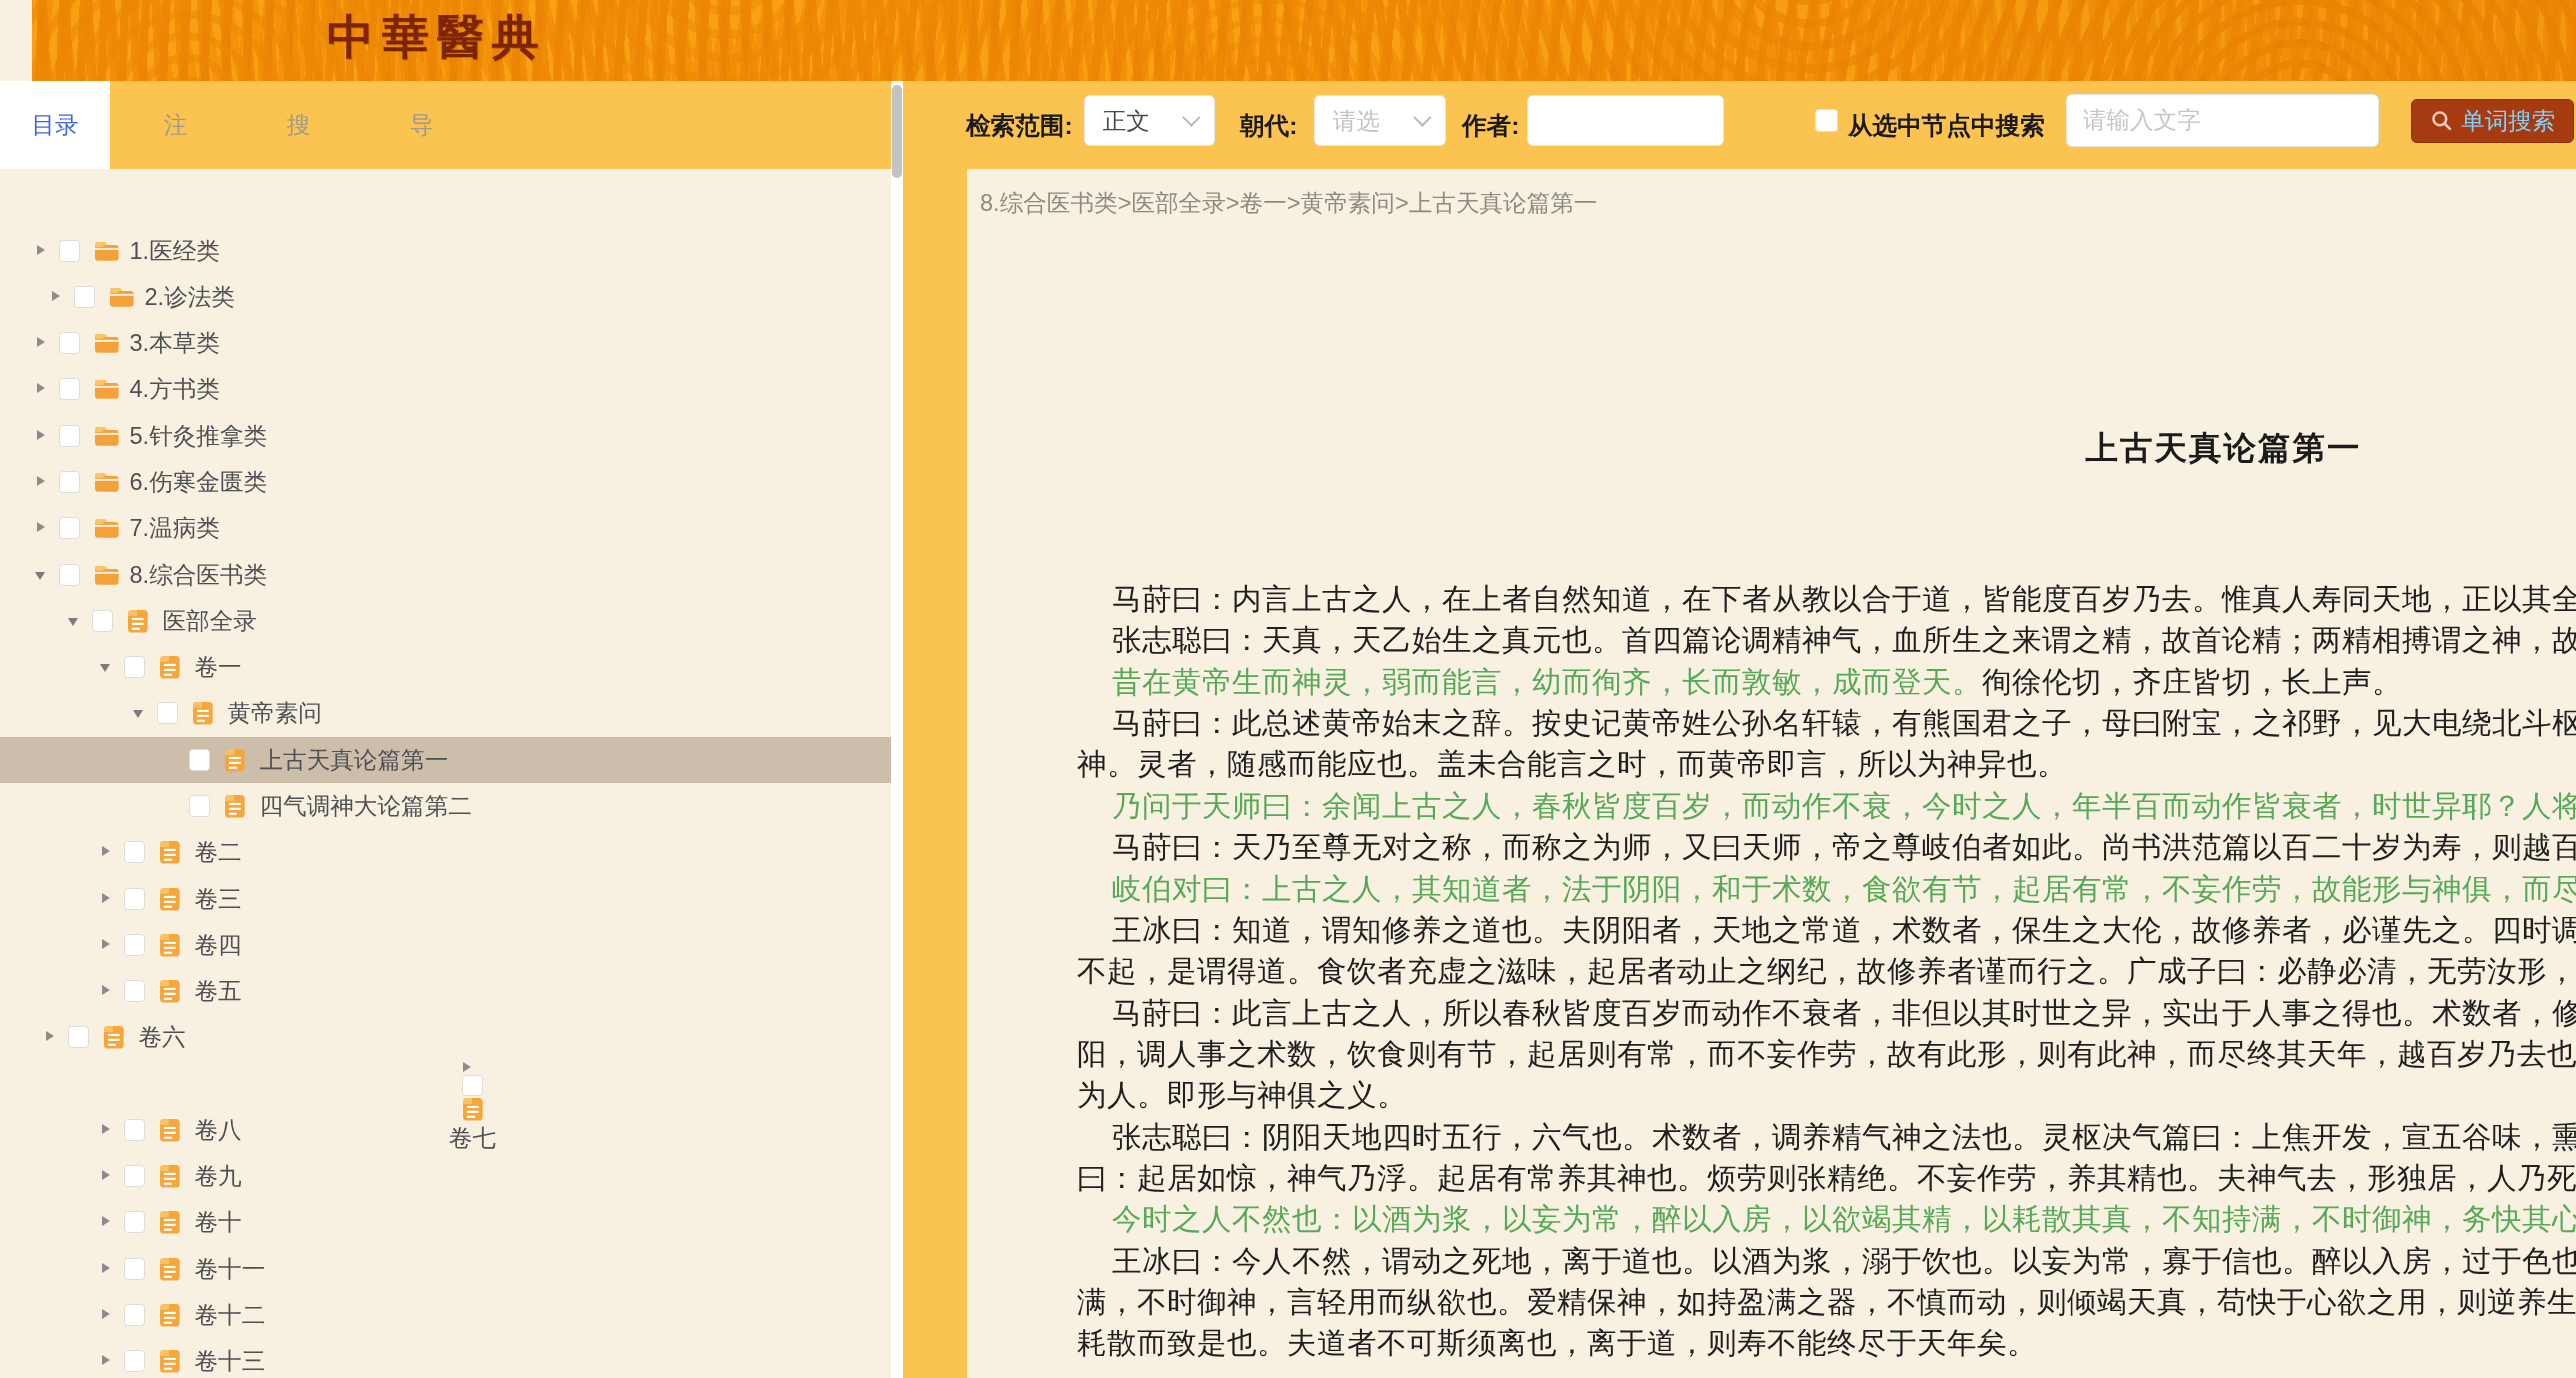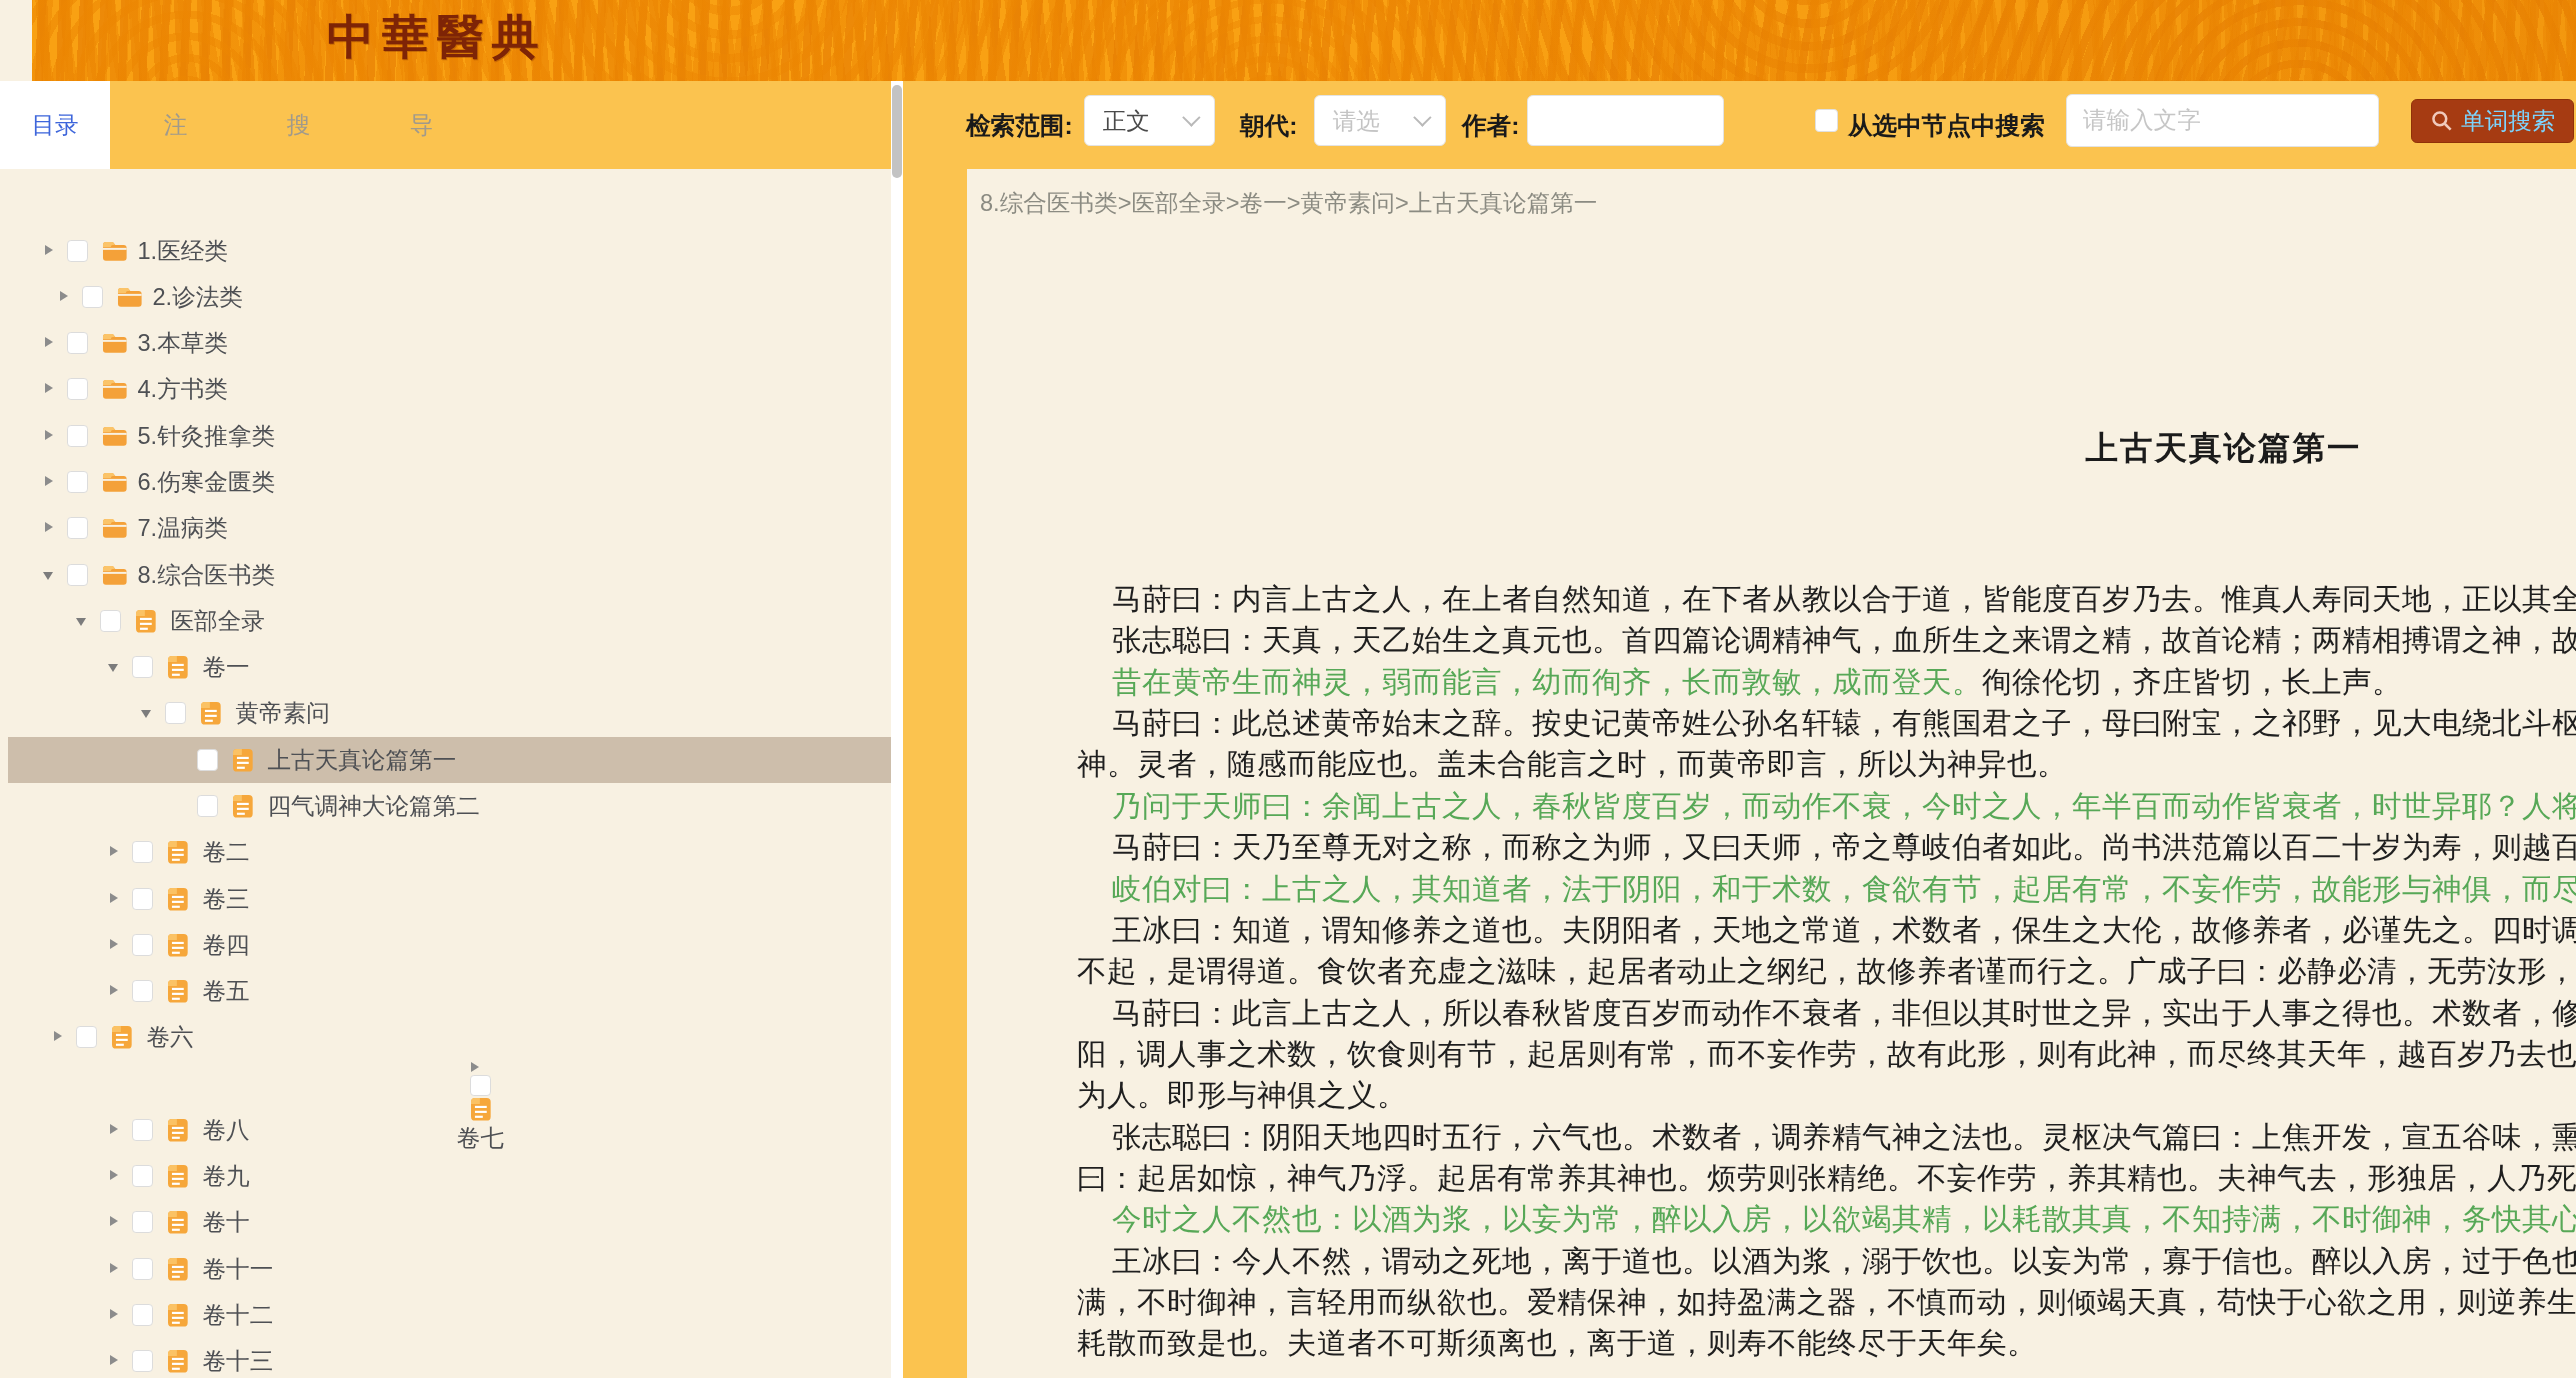--- a/index.html
+++ b/index.html
@@ -21,21 +21,21 @@
         text-shadow:1px 1px 0 rgba(90,20,0,.25);}
 
   
   .tabbar{position:absolute;left:0;top:81px;width:891px;height:89px;background:#FBC34F;}
   .tab-active-bg{position:absolute;left:0;top:0;width:110px;height:89px;background:#FFFFFF;}
   .tab{position:absolute;top:0;height:89px;line-height:89px;font-size:23.6px;cursor:default;}
   .tab.active{color:#3E66DB;}
   .tab.inactive{color:#A09A8C;}
 
   .tree{position:absolute;left:0;top:169px;width:891px;height:1209px;background:#F8F1E2;}
-  .tree-row{position:absolute;left:8px;width:891px;height:46px;display:flex;align-items:center;box-sizing:border-box;}
+  .tree-row{position:absolute;left:0;width:891px;height:46px;display:flex;align-items:center;box-sizing:border-box;}
   .tree-row.selected{background:#CDBEAB;}
   .tri{width:13.8px;height:13.8px;flex:0 0 13.8px;position:relative;}
   .tri.collapsed::after{content:"";position:absolute;left:2px;top:1px;border-left:8.9px solid #8C8C8C;
        border-top:5.9px solid transparent;border-bottom:5.9px solid transparent;}
   .tri.expanded::after{content:"";position:absolute;left:0;top:3.9px;border-top:8.9px solid #7C7C7C;
        border-left:5.9px solid transparent;border-right:5.9px solid transparent;}
   .tri.none{visibility:hidden;}
   .cbx{width:21.7px;height:21.7px;flex:0 0 21.7px;margin-left:9.8px;background:#fff;
        border:1px solid #DCDCDC;border-radius:3.9px;box-sizing:border-box;}
   .node-icon{margin-left:13.8px;width:25.6px;height:23.6px;flex:0 0 25.6px;display:flex;align-items:center;}

